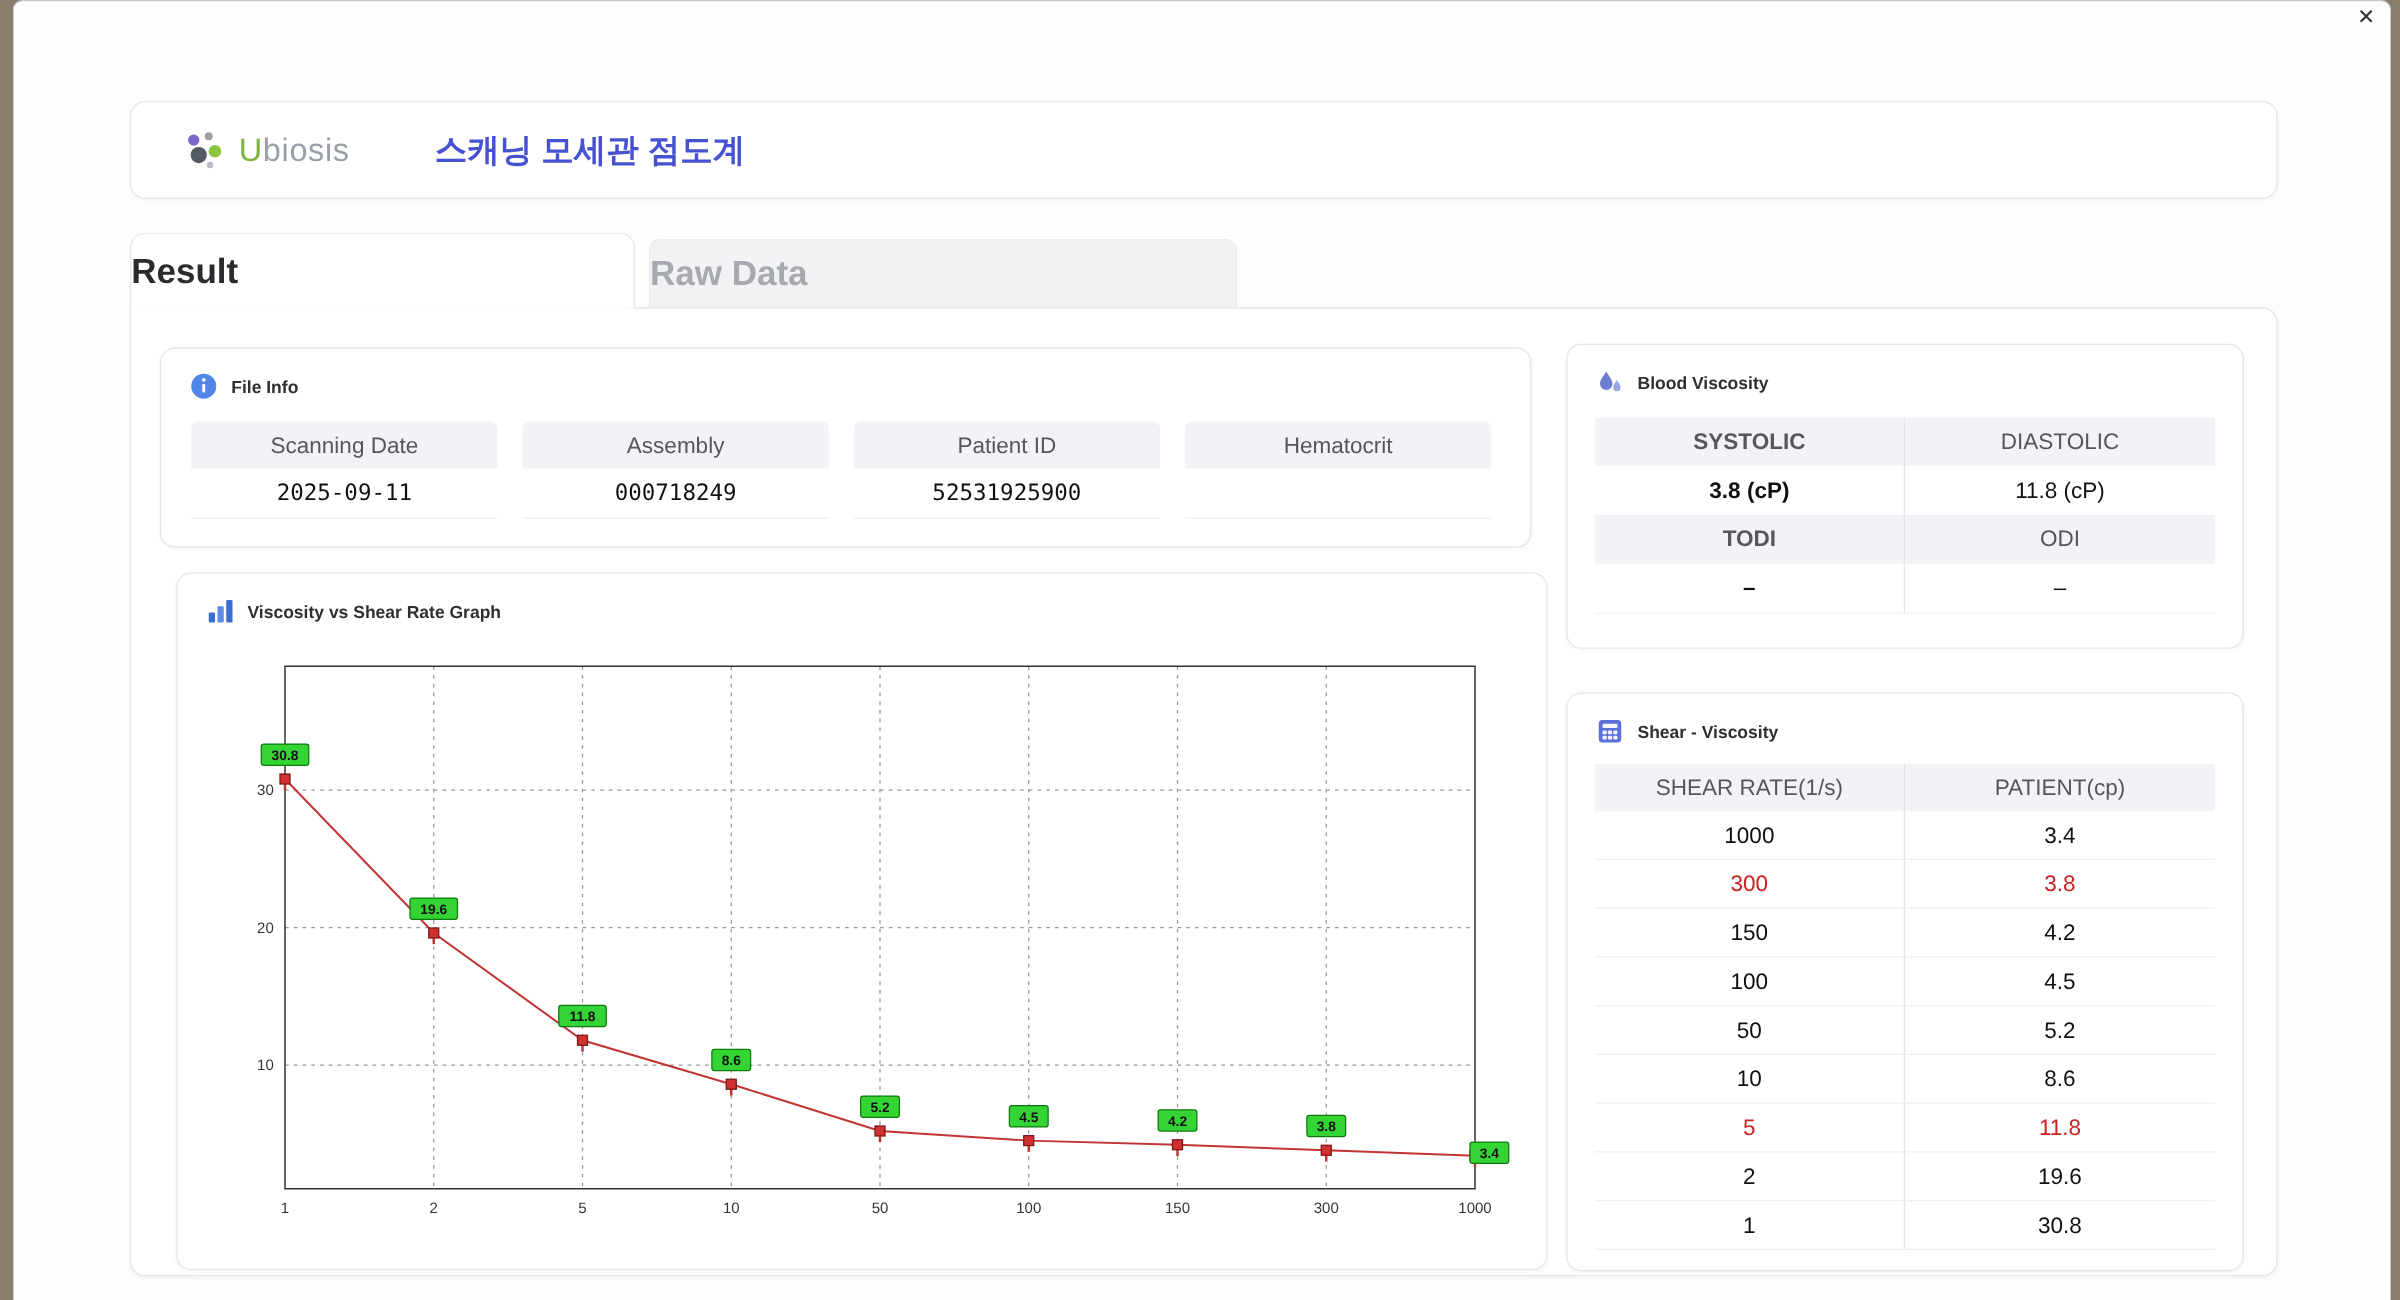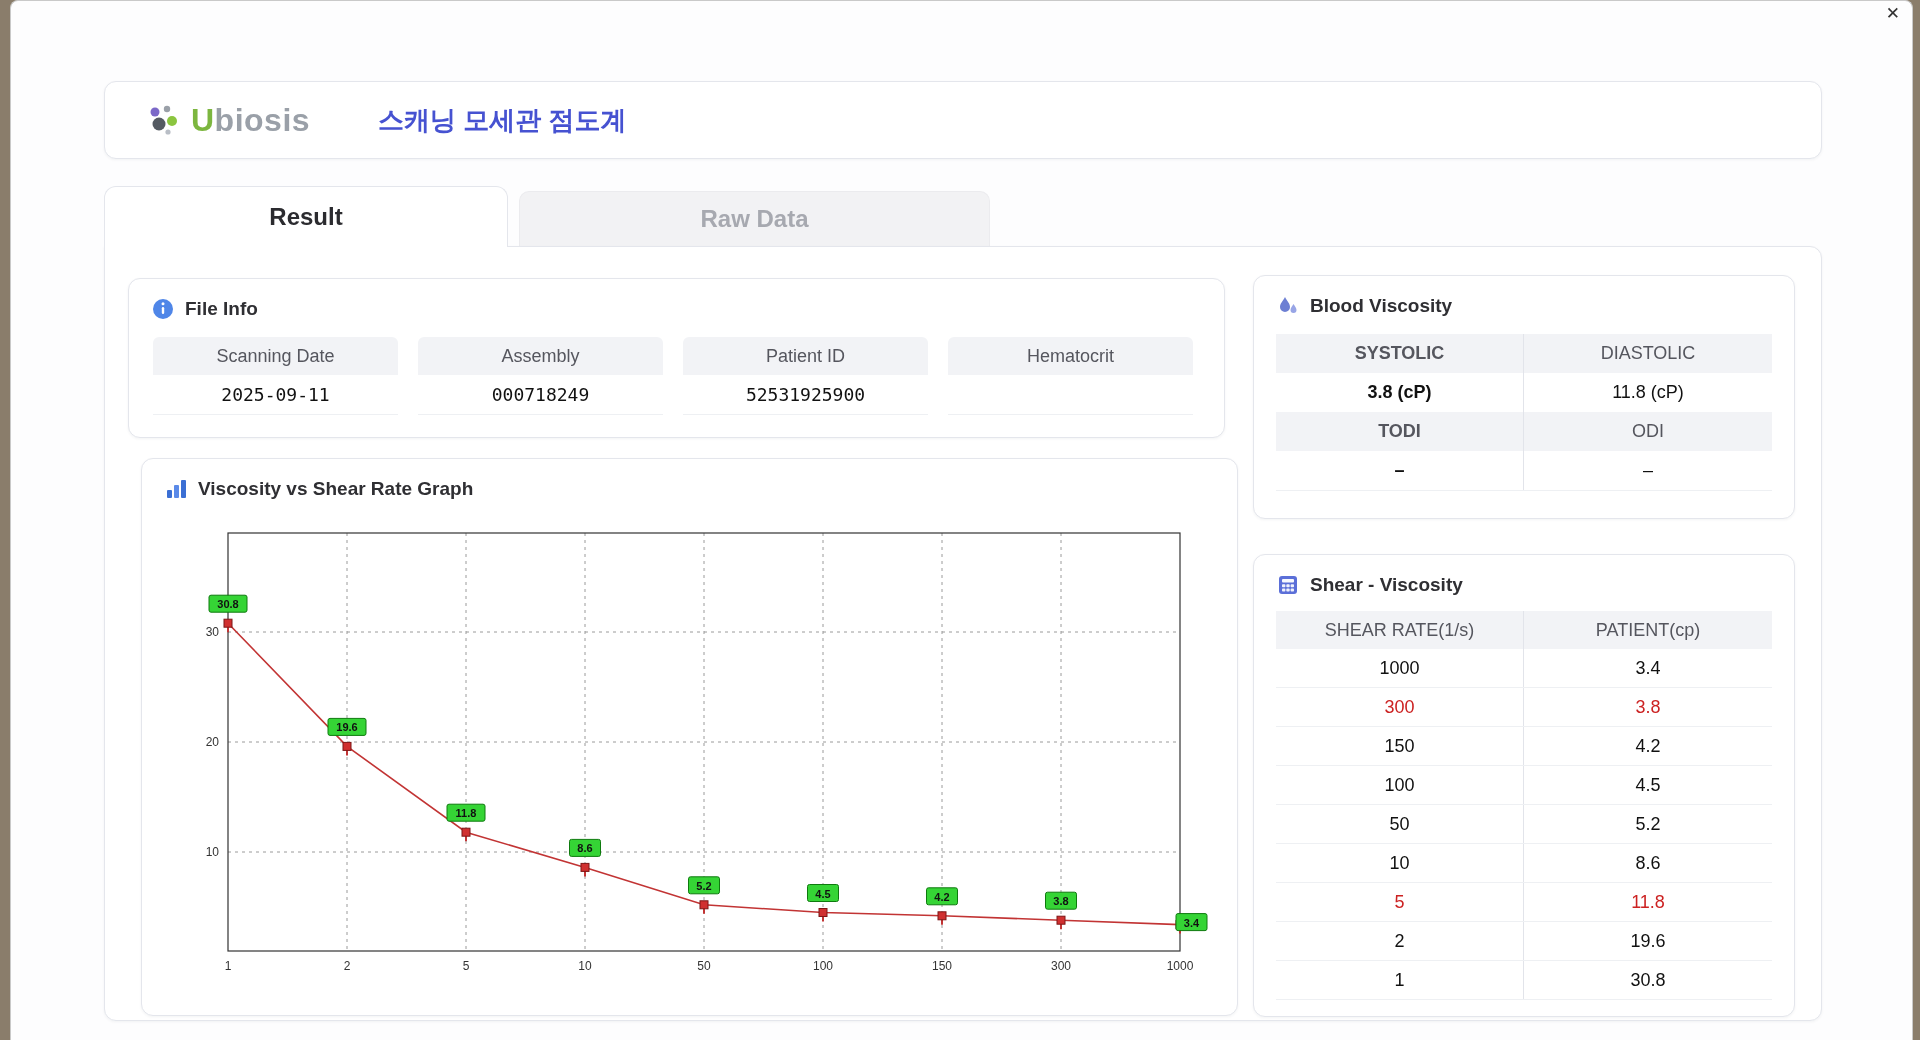--- a/index.html
+++ b/index.html
@@ -10,42 +10,42 @@
     border-radius:8px 8px 0 0; }
   .close-x { position:absolute; top:2px; right:12px; font-size:17px; color:#333;
     cursor:default; line-height:22px; }
   .card { position:absolute; background:#fff; border:1px solid #e4e6ec;
     border-radius:12px; box-shadow:0 1px 3px rgba(20,30,60,0.05); }
 
   
   .header-card { left:93px; top:80px; width:1718px; height:78px;
     display:flex; align-items:center; padding-left:40px; }
   .logo { display:flex; align-items:center; gap:6px; }
-  .logo-text { font-size:32px; font-weight:bold; letter-spacing:0.5px; }
+  .logo-text { font-size:26px; font-weight:normal; letter-spacing:0.5px; }
   .logo-u { color:#7cb63f; }
   .logo-rest { color:#9aa0a8; }
   .app-title { margin-left:68px; font-size:26px; font-weight:bold; color:#4652d1; }
 
   
-  .tab { position:absolute; display:flex; align-items:center; justify-content:center;
-    font-size:24px; }
+  .tab { position:absolute; display:flex; align-items:center; justify-content:flex-start;
+    font-size:28px; }
   .tab-active { left:93px; top:185px; width:404px; height:61px; background:#fff;
     border:1px solid #e4e6ec; border-bottom:none; border-radius:12px 12px 0 0;
     font-weight:bold; color:#2b2b2f; z-index:3; }
   .tab-inactive { left:508px; top:190px; width:471px; height:55px; background:#f2f2f4;
     border:1px solid #ebebee; border-bottom:none; border-radius:10px 10px 0 0;
     color:#a7a9b0; font-weight:bold; z-index:0; }
 
   
   .main-card { left:93px; top:245px; width:1718px; height:775px; z-index:1;
     border-radius:0 12px 12px 12px; }
 
   .card-title-row { display:flex; align-items:center; gap:10px;
     padding:18px 0 0 22px; }
-  .card-title { font-size:19px; font-weight:bold; color:#2f2f33; }
+  .card-title { font-size:14px; font-weight:bold; color:#2f2f33; }
 
   
   .file-info-card { left:23px; top:31px; width:1097px; height:160px; }
   .fields-row { display:flex; gap:20px; padding:16px 0 0 24px; }
   .field-cell { width:245px; }
   .field-label { background:#f2f3f6; height:38px; display:flex; align-items:center;
     justify-content:center; font-size:18px; color:#55565e; border-radius:6px 6px 0 0; }
   .field-value { background:#fff; height:40px; display:flex; align-items:center;
     justify-content:center; font-size:18px; color:#111;
     font-family:"DejaVu Sans Mono", monospace; border-bottom:1px solid #eef0f3; }

